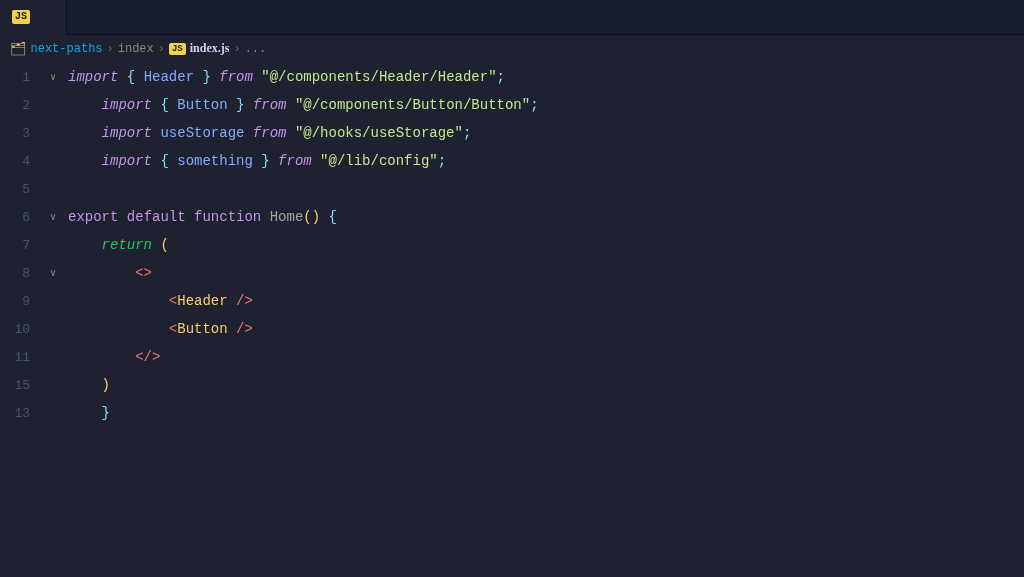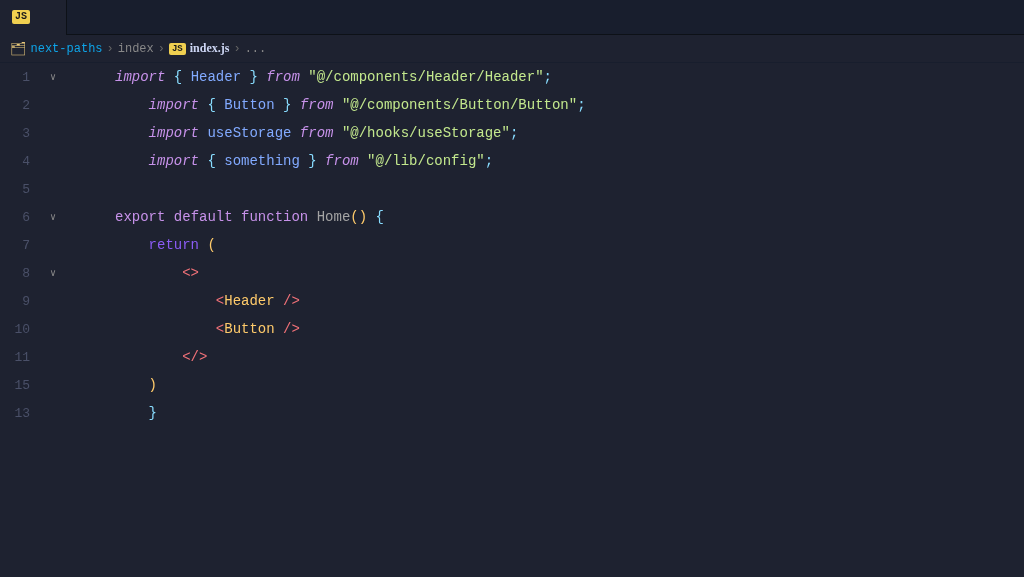--- a/index.html
+++ b/index.html
@@ -139,29 +139,28 @@
     .fold-arrow.visible {
       color: #888;
     }
 
     .code-content {
       flex: 1;
       font-size: 14px;
       line-height: 28px;
       white-space: pre;
       padding-left: 4px;
-      margin-left: 47px;
     }
 
     
     .kw-import   { color: #c792ea; font-style: italic; }  
     .kw-export   { color: #c792ea; }
     .kw-default  { color: #c792ea; }
     .kw-function { color: #c792ea; }
-    .kw-return   { color: #8b5cf6; }
+    .kw-return   { color: #22c55e; font-style: italic; }
     .kw-from     { color: #c792ea; font-style: italic; }
 
     .identifier  { color: #82aaff; }
     .fn-name     { color: #a3a3a3; }
 
     .string      { color: #c3e88d; }
 
     .jsx-tag     { color: #f07178; }
     .jsx-comp    { color: #ffcb6b; }
 

